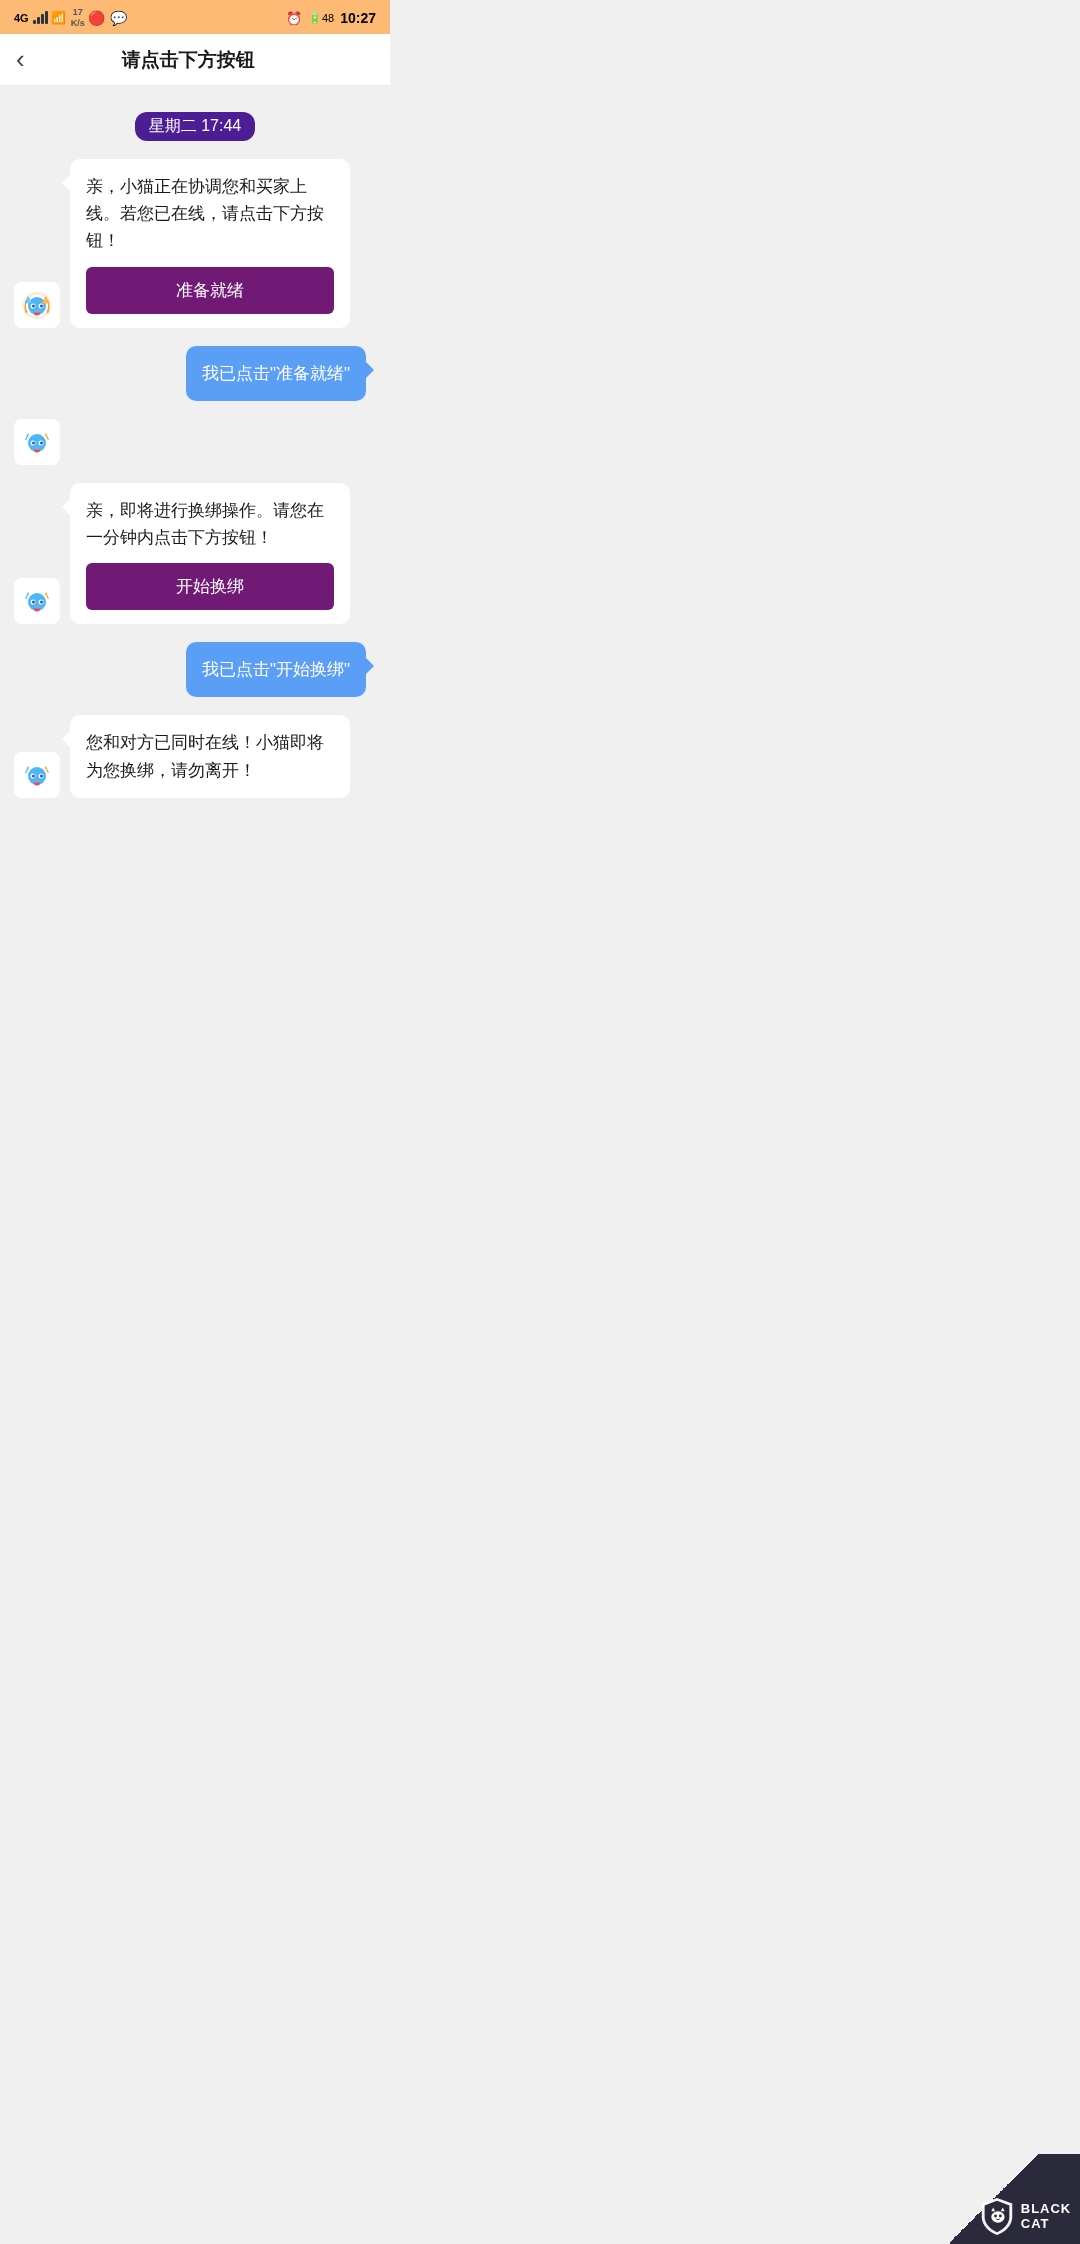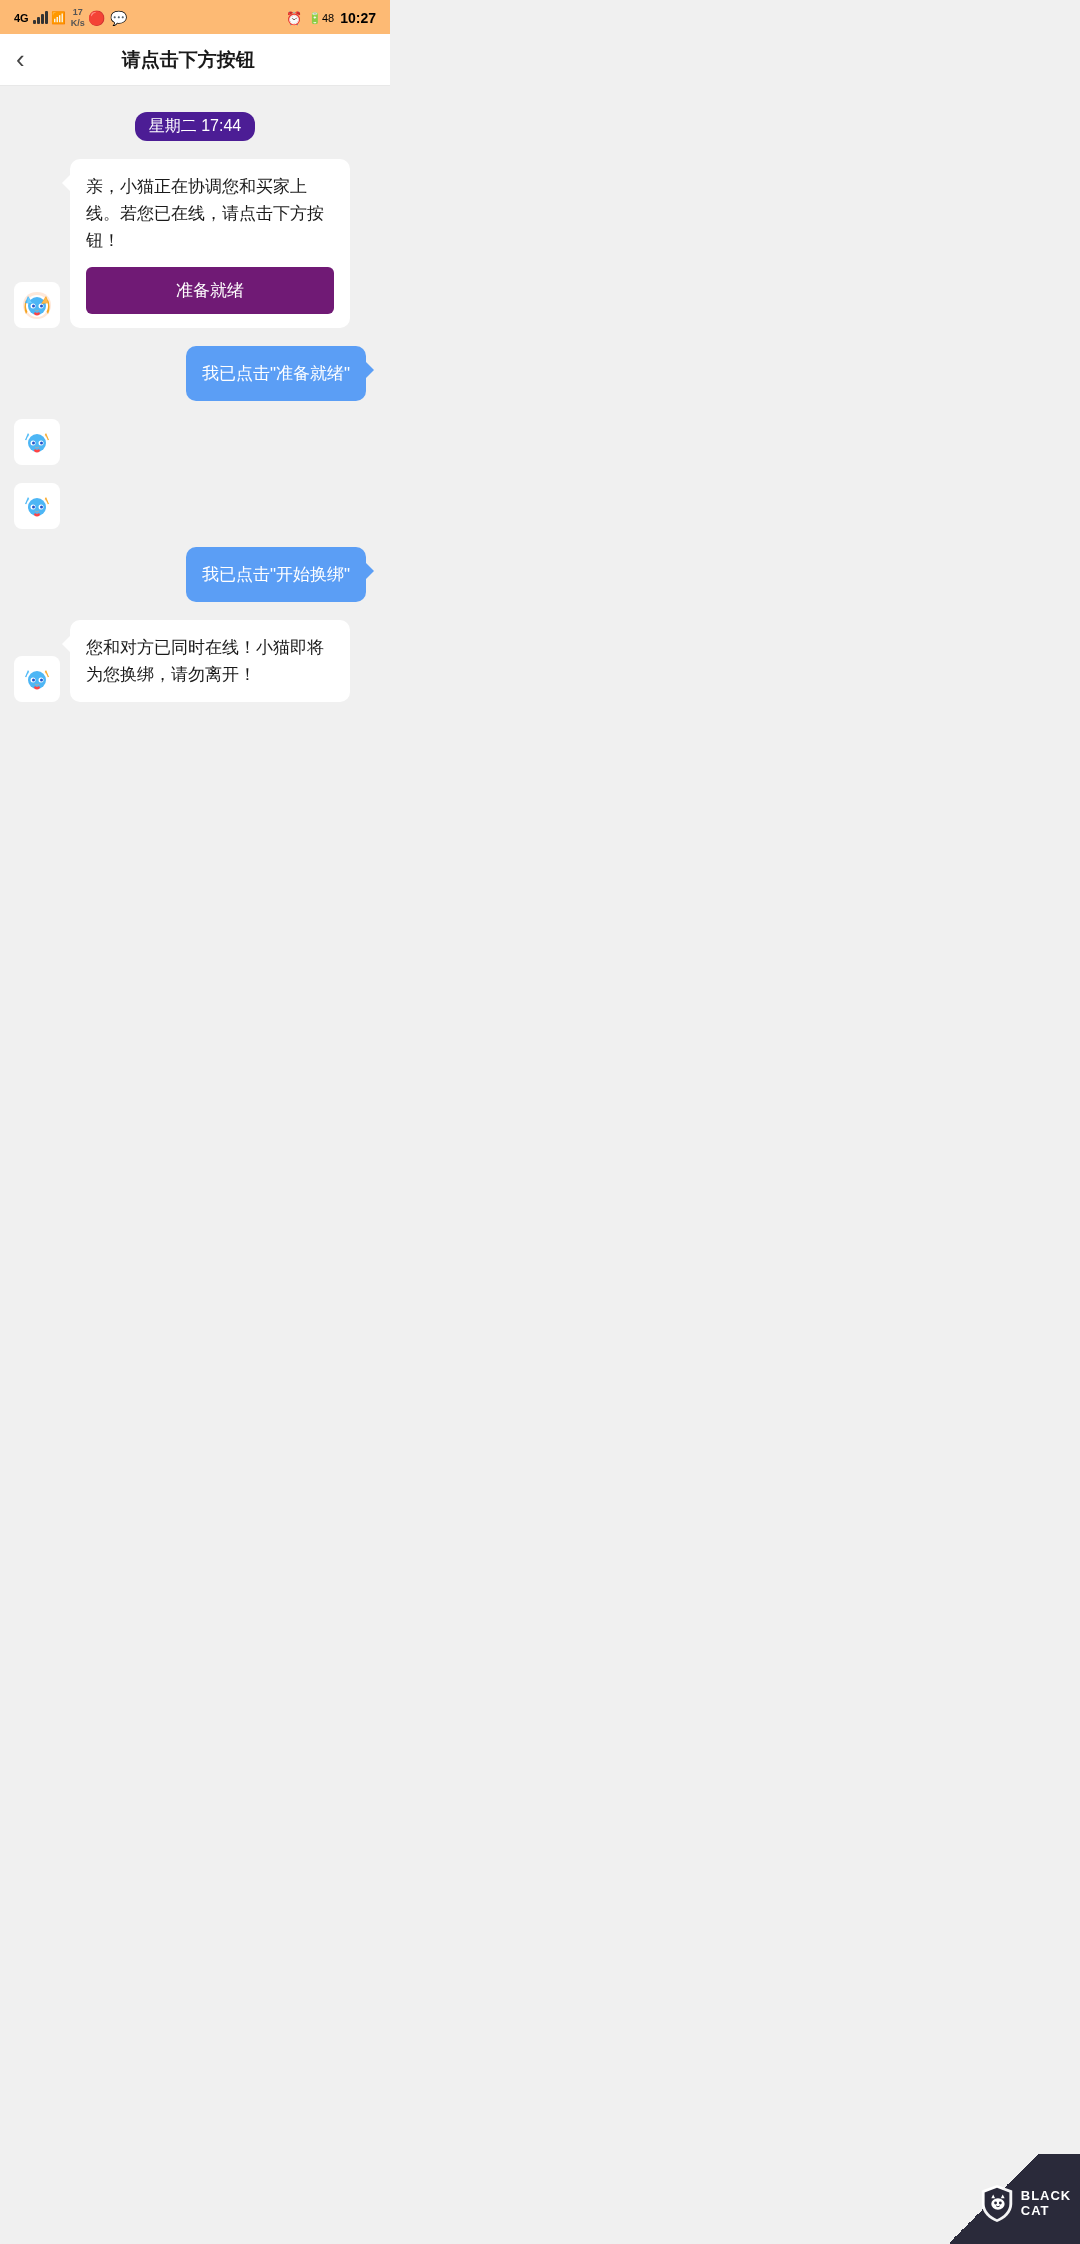--- a/index.html
+++ b/index.html
@@ -194,21 +194,21 @@
       padding: 12px 0;
       font-size: 17px;
       text-align: center;
       cursor: pointer;
       margin-top: 12px;
     }
 
     
     .watermark {
       position: fixed;
-      bottom: 13px;
+      bottom: 0;
       right: 0;
       width: 110px;
       height: 80px;
       display: flex;
       flex-direction: column;
       align-items: center;
       justify-content: flex-end;
       padding-bottom: 8px;
     }
     .watermark-logo {
@@ -359,20 +359,24 @@
         <circle cx="19" cy="20" r="11" fill="#fff"></circle>
         <circle cx="19" cy="20" r="9" fill="#4db6f5"></circle>
         <circle cx="15" cy="20" r="2.5" fill="#fff"></circle>
         <circle cx="23" cy="20" r="2.5" fill="#fff"></circle>
         <circle cx="15.5" cy="20" r="1.5" fill="#2255cc"></circle>
         <circle cx="23.5" cy="20" r="1.5" fill="#2255cc"></circle>
         <path d="M17 24 Q19 26 21 24" stroke="#aaa" stroke-width="1" fill="none"></path>
         <path d="M16 28 Q19 31 22 28 Q22 25 19 27 Q16 25 16 28Z" fill="#ff4444"></path>
       </svg>
     </div>
+    <div class="bubble">
+      <span>亲，即将进行换绑操作。请您在一分钟内点击下方按钮！</span>
+      <button class="action-btn">开始换绑</button>
+    </div>
   </div>
 
   <div class="msg-row right">
     <div class="bubble right">
       <span>我已点击"开始换绑"</span>
     </div>
   </div>
 
   <div class="msg-row">
     <div class="avatar">

